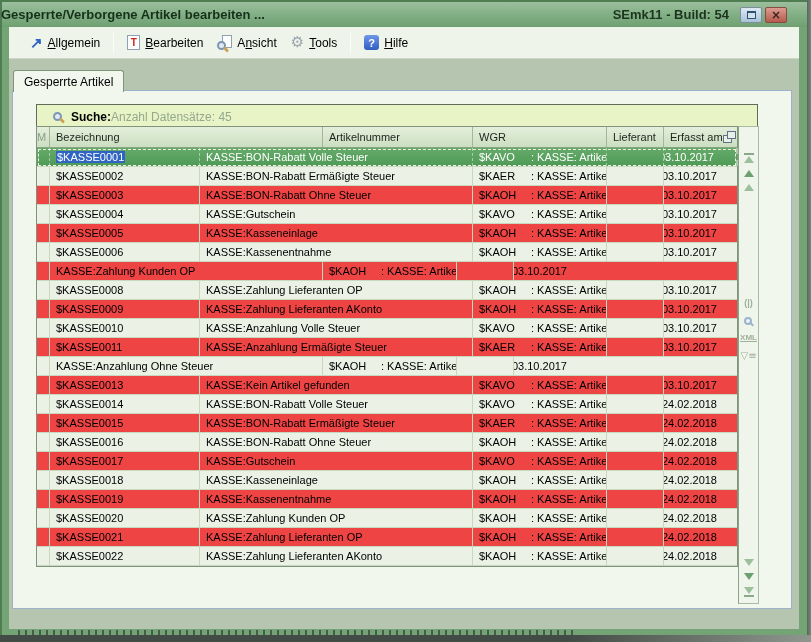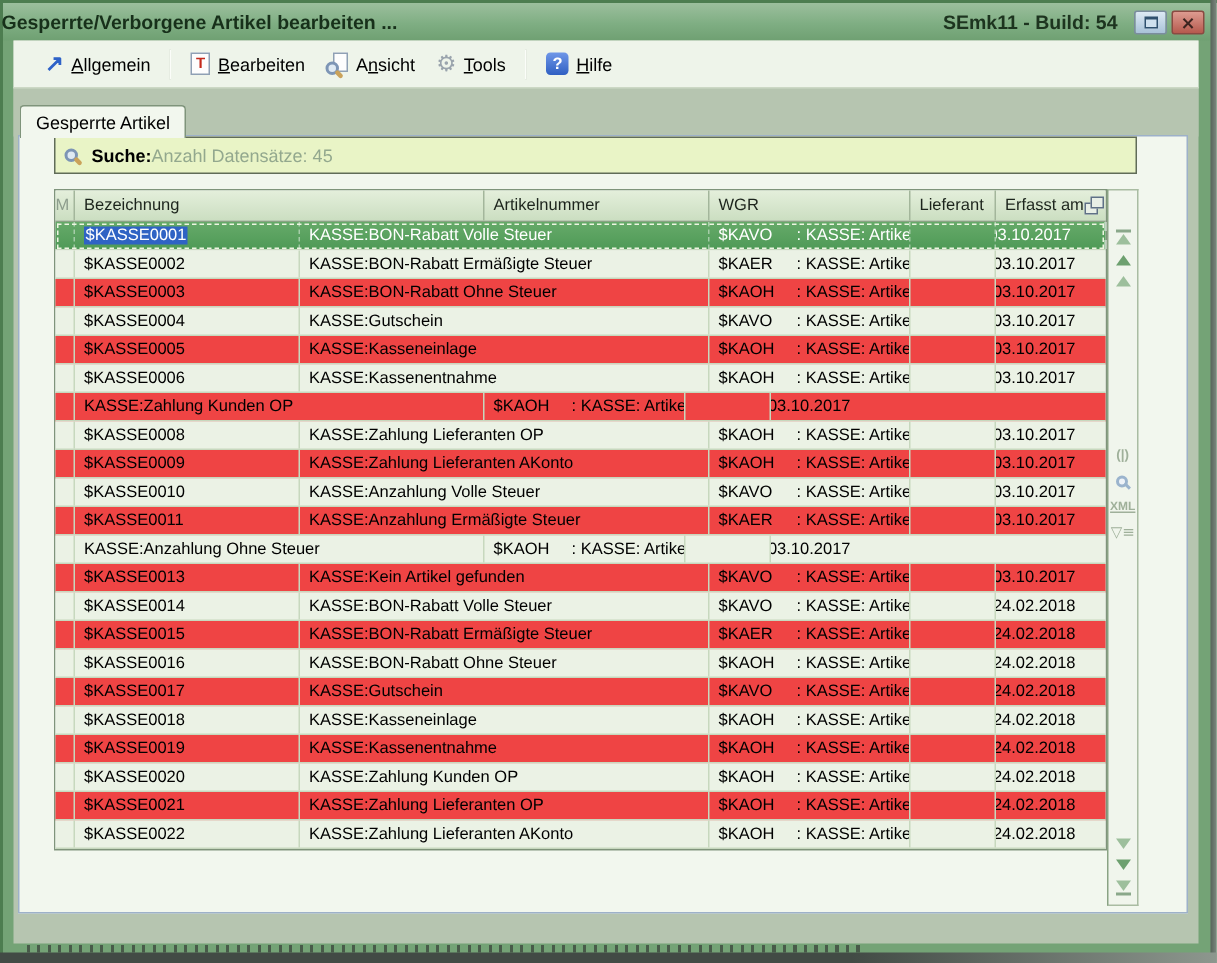--- a/index.html
+++ b/index.html
@@ -4,21 +4,21 @@
 <style>
   * { margin:0; padding:0; box-sizing:border-box; }
   html,body { width:811px; height:642px; font-family:"Liberation Sans", sans-serif; background:#d8ddd6; overflow:hidden; }
 
   .window { position:absolute; left:0; top:0; width:811px; height:642px;
             background:#74a376; box-shadow: inset 2px 2px 0 #4d7d50; }
 
   
   .titlebar { position:absolute; left:2px; top:2px; right:4px; height:25px;
               background:linear-gradient(180deg,#9cbf9d 0%, #7fae83 55%, #6fa072 100%);
-              display:flex; align-items:center; padding:0 4px 0 2px; }
+              display:flex; align-items:center; padding:0 20px 0 2px; }
   .titlebar .title { color:#17301a; font-size:13px; font-weight:bold; margin-left:-3px;
                      white-space:nowrap; overflow:hidden; flex:1 1 auto; }
   .titlebar .build { color:#1d341f; font-size:13px; font-weight:bold; margin-right:8px; white-space:nowrap; }
   .winbtn { width:22px; height:16px; border:1px solid #7b8d9e; border-radius:2px;
             display:flex; align-items:center; justify-content:center; margin-left:3px; cursor:default; }
   .btn-restore { background:linear-gradient(180deg,#dce9f4,#a9c2d8); }
   .btn-restore .glyph { width:9px; height:8px; border:1px solid #2f506e; border-top:2px solid #2f506e; background:#cfe0ee; }
   .btn-close { background:linear-gradient(180deg,#dd9b90,#b55a4e); border-color:#8a4a42; }
   .btn-close .glyph { color:#3c2420; font-size:12px; font-weight:bold; line-height:1; font-family:"DejaVu Sans", sans-serif; }
 
@@ -47,22 +47,22 @@
 
   
   .tabstrip { position:absolute; left:0; top:32px; width:100%; height:32px; background:#b6c5b0;
               display:flex; align-items:flex-end; padding-left:4px; }
   .tab { position:relative; z-index:3; background:#f2f7ee; border:1px solid #7f947b; border-bottom:none;
          border-radius:3px 3px 0 0; padding:4px 10px 3px 10px; font-size:12px; color:#000; margin-bottom:-1px; }
   .tabpage { position:absolute; left:3px; top:63px; width:780px; height:519px;
              background:#f2f7ee; border:1px solid #9db1c9; z-index:2; }
 
   
-  .searchbar { position:absolute; left:23px; top:0; width:722px; height:25px;
-               background:#e9f4c6; border:1px solid #606c58; display:flex; align-items:center; padding:0 8px 0 6px; }
+  .searchbar { position:absolute; left:23px; top:13px; width:722px; height:25px;
+               background:#e9f4c6; border:1px solid #606c58; display:flex; align-items:center; padding:0 8px 0 16px; }
   .searchbar .mag { border-color:#7d95b5; }
   .search-label { font-size:12px; font-weight:bold; color:#000; margin-left:9px; }
   .search-input { flex:1 1 auto; font-size:12px; font-style:italic; color:#9db496; margin-left:10px;
                   white-space:nowrap; overflow:hidden; }
   .record-count { font-size:12px; color:#93a88e; white-space:nowrap; }
 
   
   .grid { position:absolute; left:23px; top:35px; width:702px; height:441px;
           border:1px solid #7f947b; background:#fdfefc; font-size:11px; }
   .g-header { display:flex; height:21px; background:linear-gradient(180deg,#e4efdb,#cbdec1);

